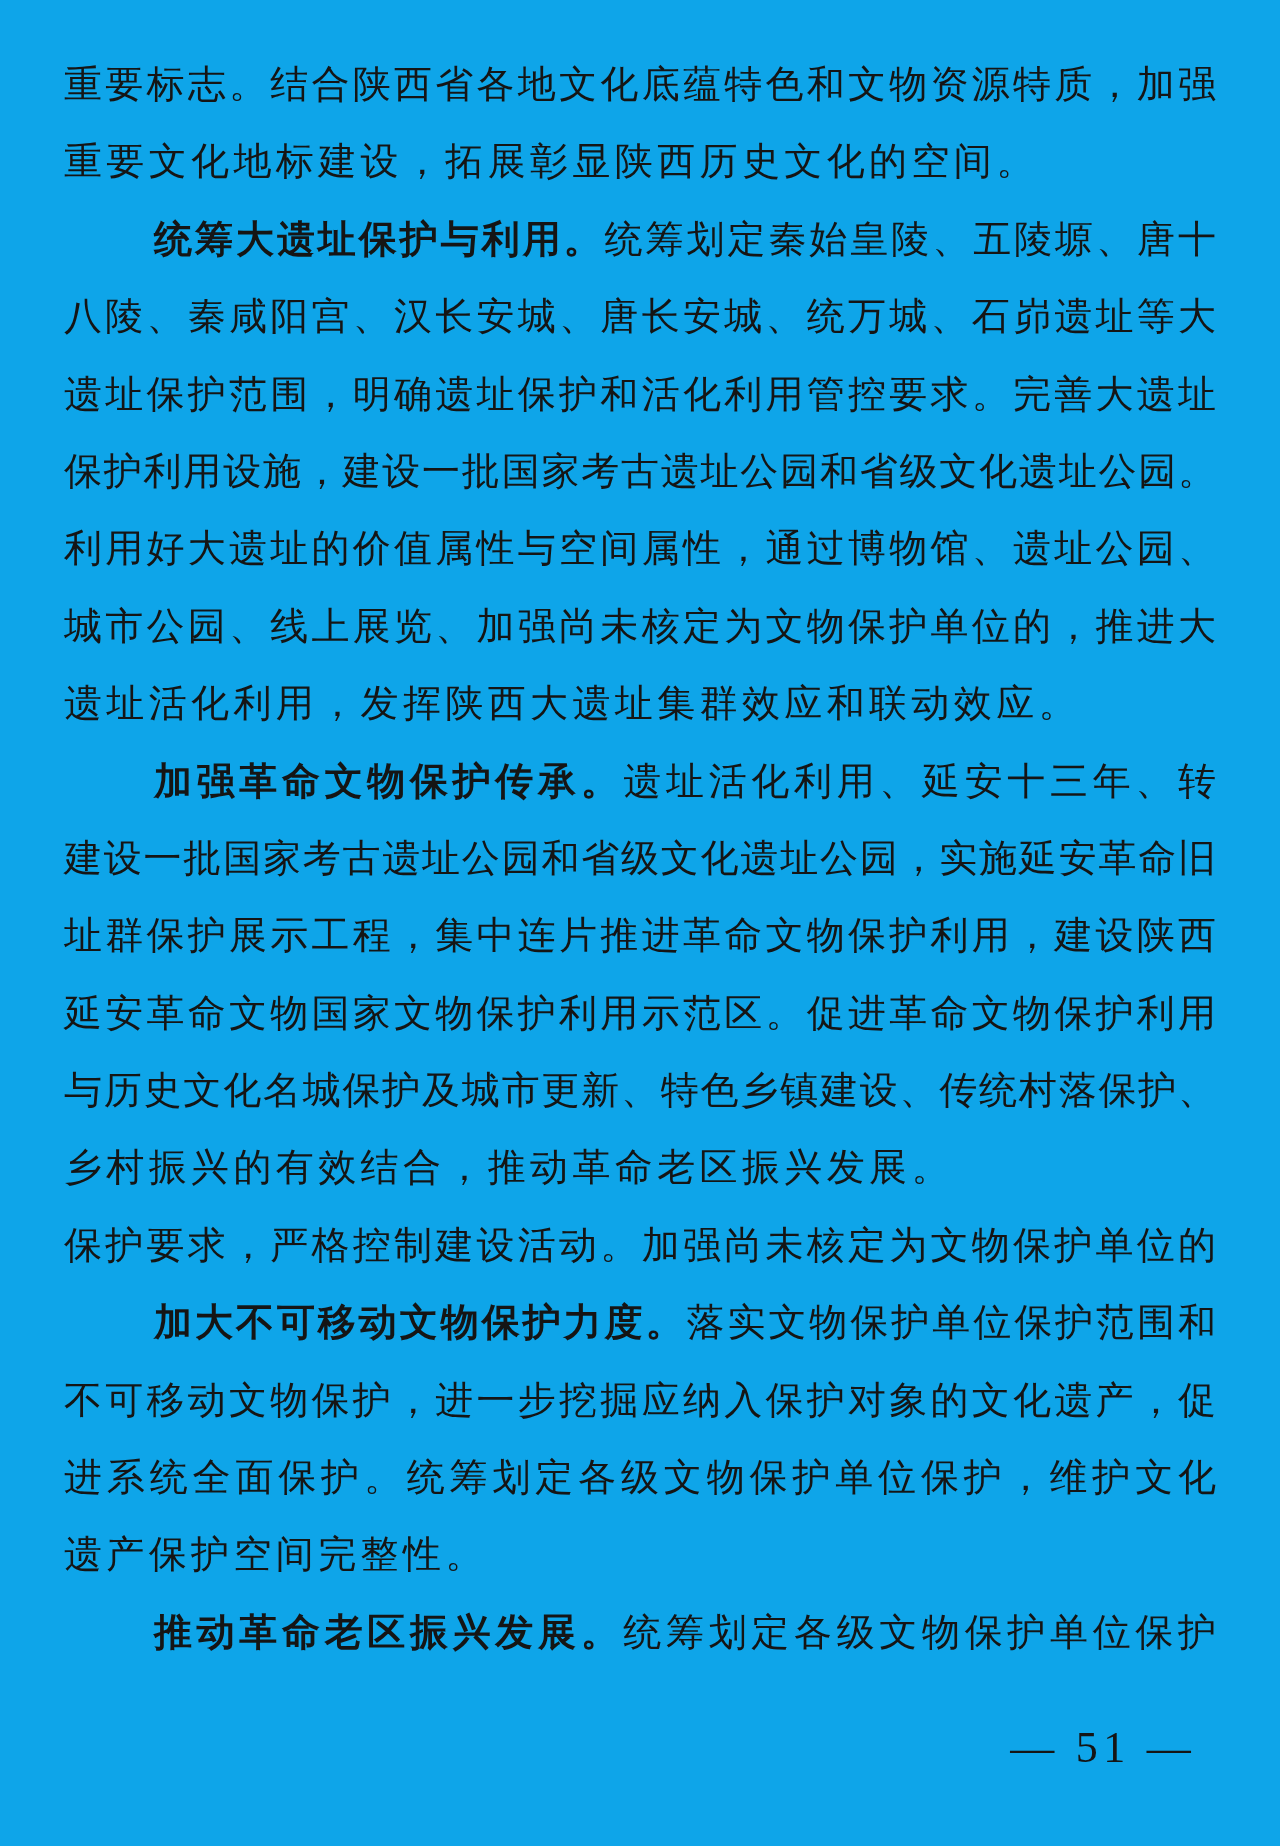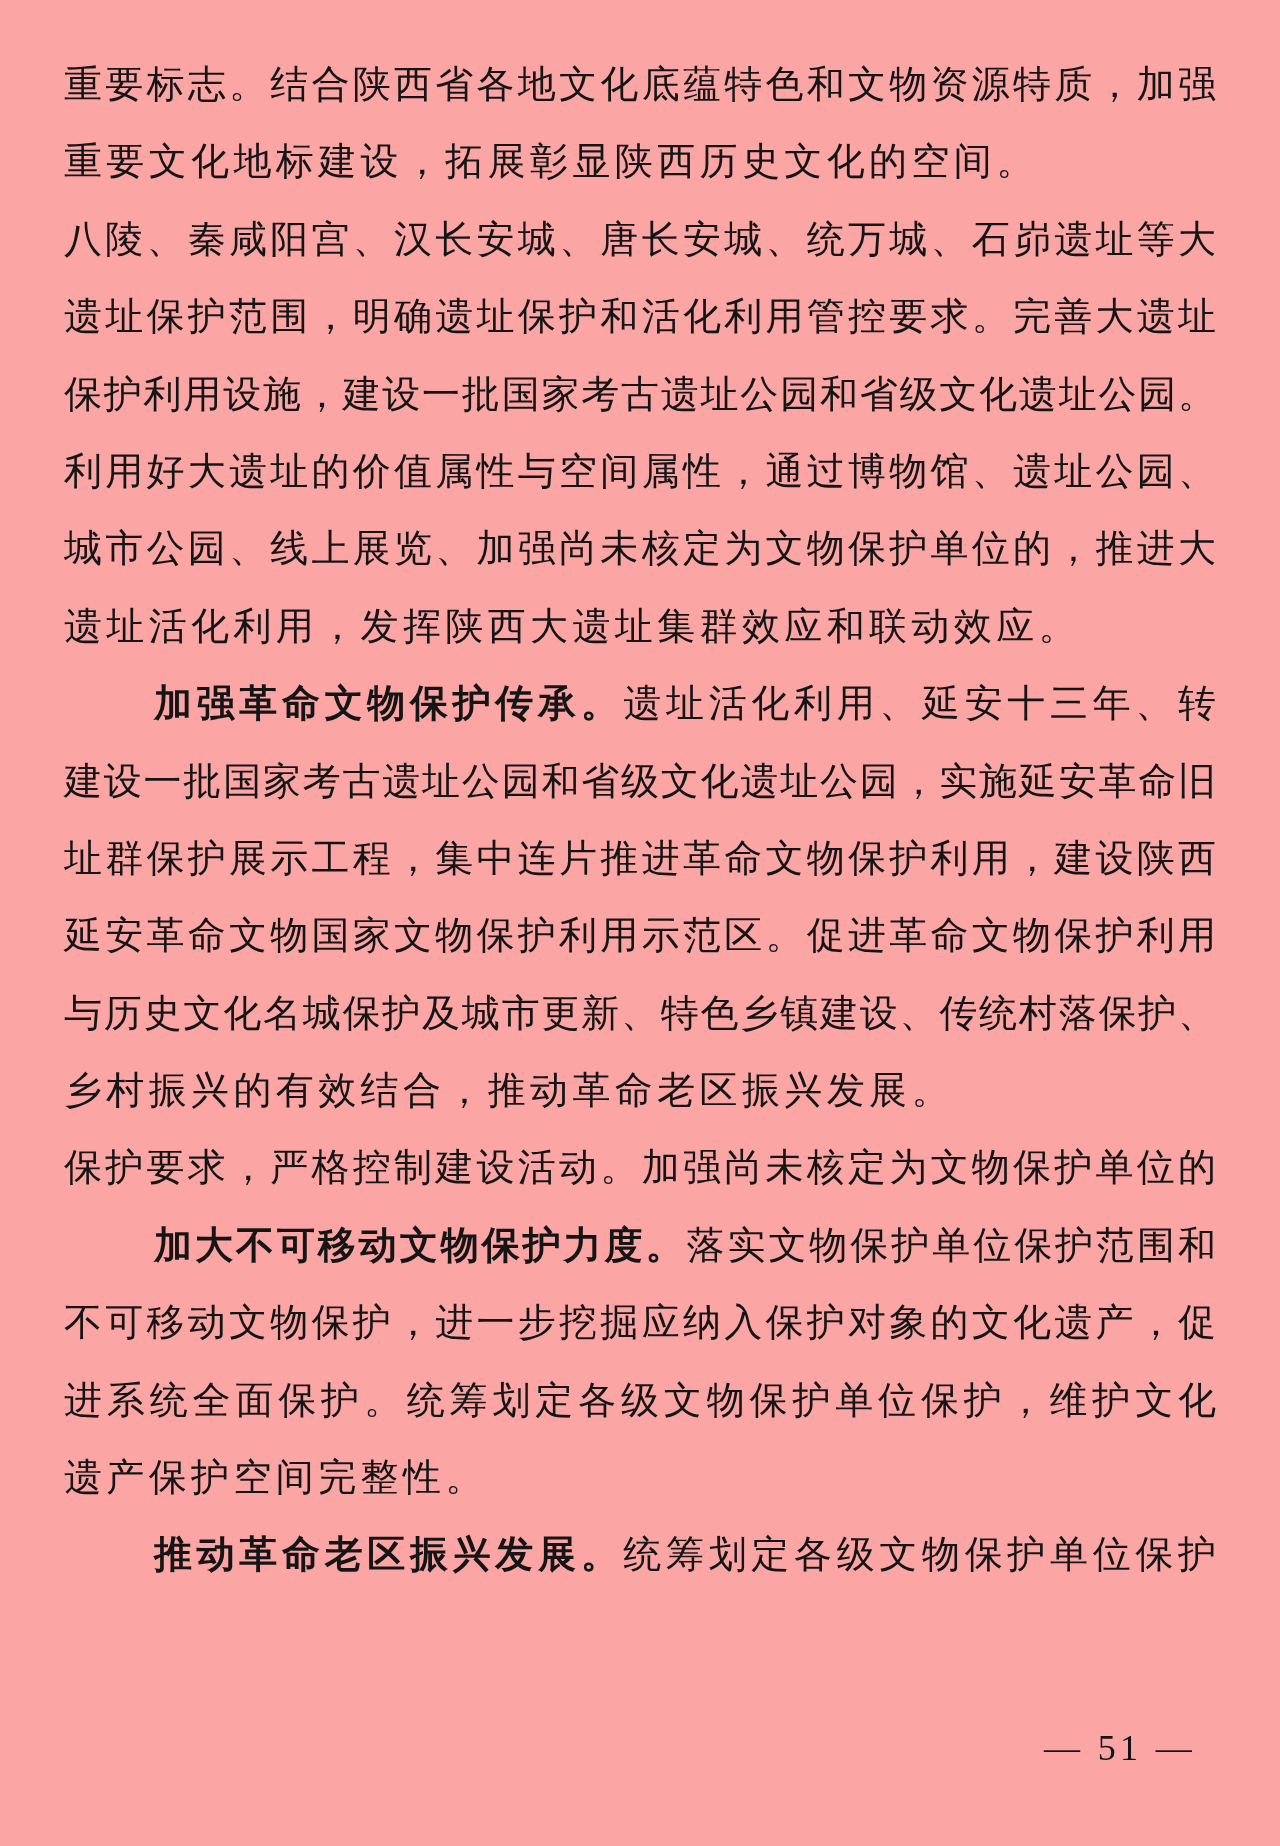--- a/index.html
+++ b/index.html
@@ -14,21 +14,21 @@
     font-family: "Liberation Serif", "DejaVu Serif", serif;
     color: #151515;
     overflow: hidden;
   }
   .page {
     position: absolute;
     left: 0;
     top: 0;
     width: 1280px;
     height: 1846px;
-    background: #fca5a5;
+    background: #0ea5e9;
   }
   .doc-body {
     position: absolute;
     left: 64px;
     top: 46px;
     width: 1152px;
   }
   .line {
     font-size: 38px;
     line-height: 77.4px;
@@ -47,34 +47,35 @@
   .line.indent {
     text-indent: 90px;
   }
   .lead {
     font-weight: 700;
   }
   .footer {
     position: absolute;
     top: 1728px;
     right: 84px;
-    font-size: 36px;
+    font-size: 44px;
     line-height: 40px;
     letter-spacing: 0.12em;
     color: #151515;
     white-space: nowrap;
   }
 </style>
 </head>
 <body>
 
 <div class="page">
   <div class="doc-body">
       <div class="line justify"><span>重要标志。结合陕西省各地文化底蕴特色和文物资源特质，加强</span></div>
       <div class="line"><span>重要文化地标建设，拓展彰显陕西历史文化的空间。</span></div>
+      <div class="line justify indent"><span class="lead">统筹大遗址保护与利用。</span><span>统筹划定秦始皇陵、五陵塬、唐十</span></div>
       <div class="line justify"><span>八陵、秦咸阳宫、汉长安城、唐长安城、统万城、石峁遗址等大</span></div>
       <div class="line justify"><span>遗址保护范围，明确遗址保护和活化利用管控要求。完善大遗址</span></div>
       <div class="line justify"><span>保护利用设施，建设一批国家考古遗址公园和省级文化遗址公园。</span></div>
       <div class="line justify"><span>利用好大遗址的价值属性与空间属性，通过博物馆、遗址公园、</span></div>
       <div class="line justify"><span>城市公园、线上展览、加强尚未核定为文物保护单位的，推进大</span></div>
       <div class="line"><span>遗址活化利用，发挥陕西大遗址集群效应和联动效应。</span></div>
       <div class="line justify indent"><span class="lead">加强革命文物保护传承。</span><span>遗址活化利用、延安十三年、转</span></div>
       <div class="line justify"><span>建设一批国家考古遗址公园和省级文化遗址公园，实施延安革命旧</span></div>
       <div class="line justify"><span>址群保护展示工程，集中连片推进革命文物保护利用，建设陕西</span></div>
       <div class="line justify"><span>延安革命文物国家文物保护利用示范区。促进革命文物保护利用</span></div>

